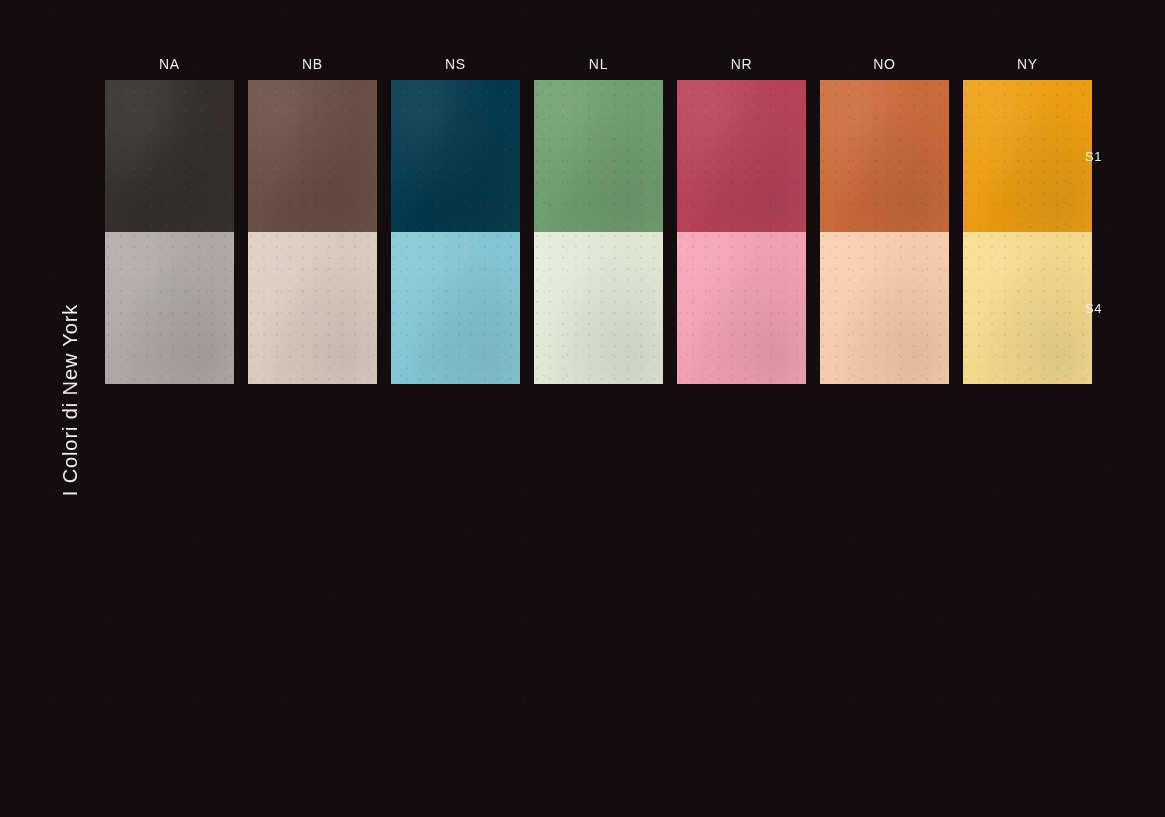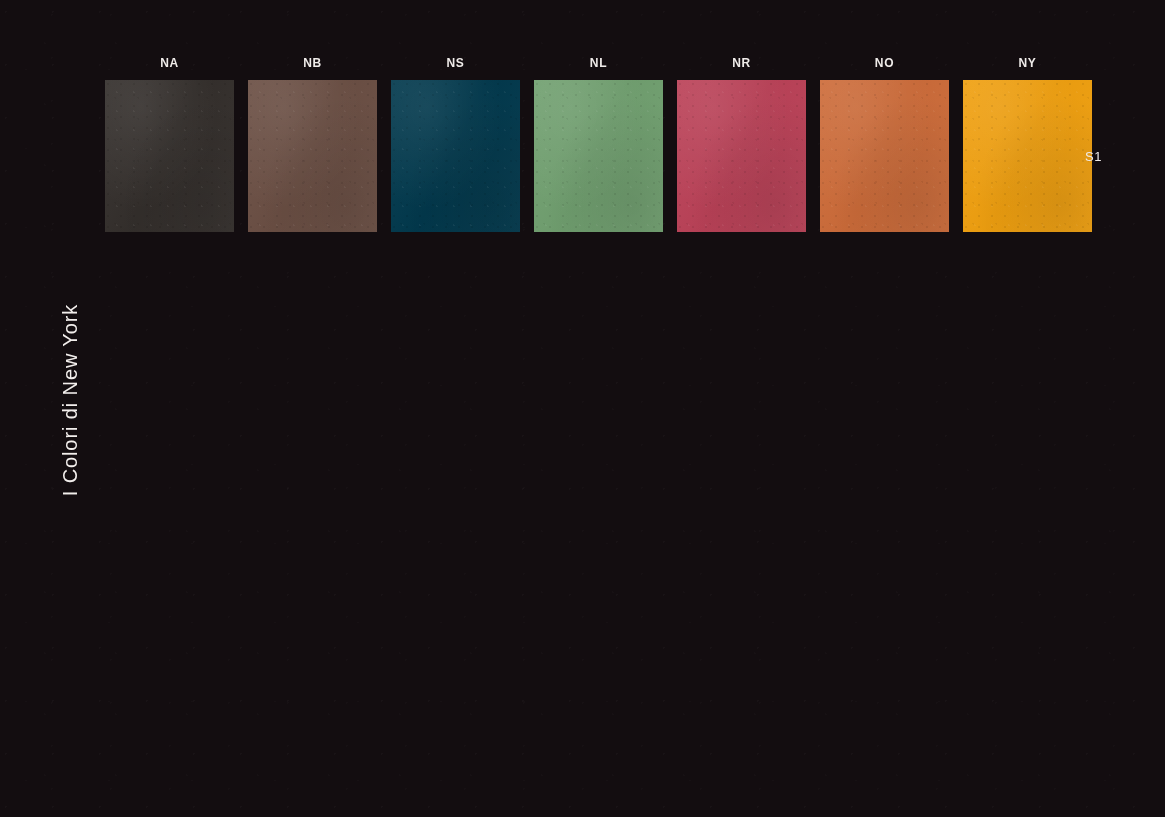--- a/index.html
+++ b/index.html
@@ -64,22 +64,22 @@
   }
 
   .col-headers {
     display: flex;
     gap: 14px;
     height: 24px;
   }
   .col-head {
     width: 129px;
     text-align: center;
-    font-size: 12px;
-    font-weight: 700;
+    font-size: 14px;
+    font-weight: 400;
     letter-spacing: .7px;
     color: #efebe9;
   }
 
   .rows { display: flex; flex-direction: column; gap: 0; border-radius: 18px; }
 
   .row {
     display: flex;
     gap: 14px;
     align-items: center;
@@ -148,14 +148,24 @@
       <div class="row">
         <div class="swatch" title="NA S1 #342f2c" style="background: rgb(52, 47, 44);"></div>
         <div class="swatch" title="NB S1 #6b4f44" style="background: rgb(107, 79, 68);"></div>
         <div class="swatch" title="NS S1 #02394d" style="background: rgb(2, 57, 77);"></div>
         <div class="swatch" title="NL S1 #71a070" style="background: rgb(113, 160, 112);"></div>
         <div class="swatch" title="NR S1 #bb4258" style="background: rgb(187, 66, 88);"></div>
         <div class="swatch" title="NO S1 #cd6c3a" style="background: rgb(205, 108, 58);"></div>
         <div class="swatch" title="NY S1 #f0a010" style="background: rgb(240, 160, 16);"></div>
         <div class="row-label">S1</div>
       </div>
+      <div class="row">
+        <div class="swatch" title="NA S4 #b2abab" style="background: rgb(178, 171, 171);"></div>
+        <div class="swatch" title="NB S4 #ddd0c2" style="background: rgb(221, 208, 194);"></div>
+        <div class="swatch" title="NS S4 #86c9d8" style="background: rgb(134, 201, 216);"></div>
+        <div class="swatch" title="NL S4 #e6ecd8" style="background: rgb(230, 236, 216);"></div>
+        <div class="swatch" title="NR S4 #f7a3b7" style="background: rgb(247, 163, 183);"></div>
+        <div class="swatch" title="NO S4 #fccfb0" style="background: rgb(252, 207, 176);"></div>
+        <div class="swatch" title="NY S4 #f9de8e" style="background: rgb(249, 222, 142);"></div>
+        <div class="row-label">S4</div>
+      </div>
     </div>
 </div>
 
 </body></html>

